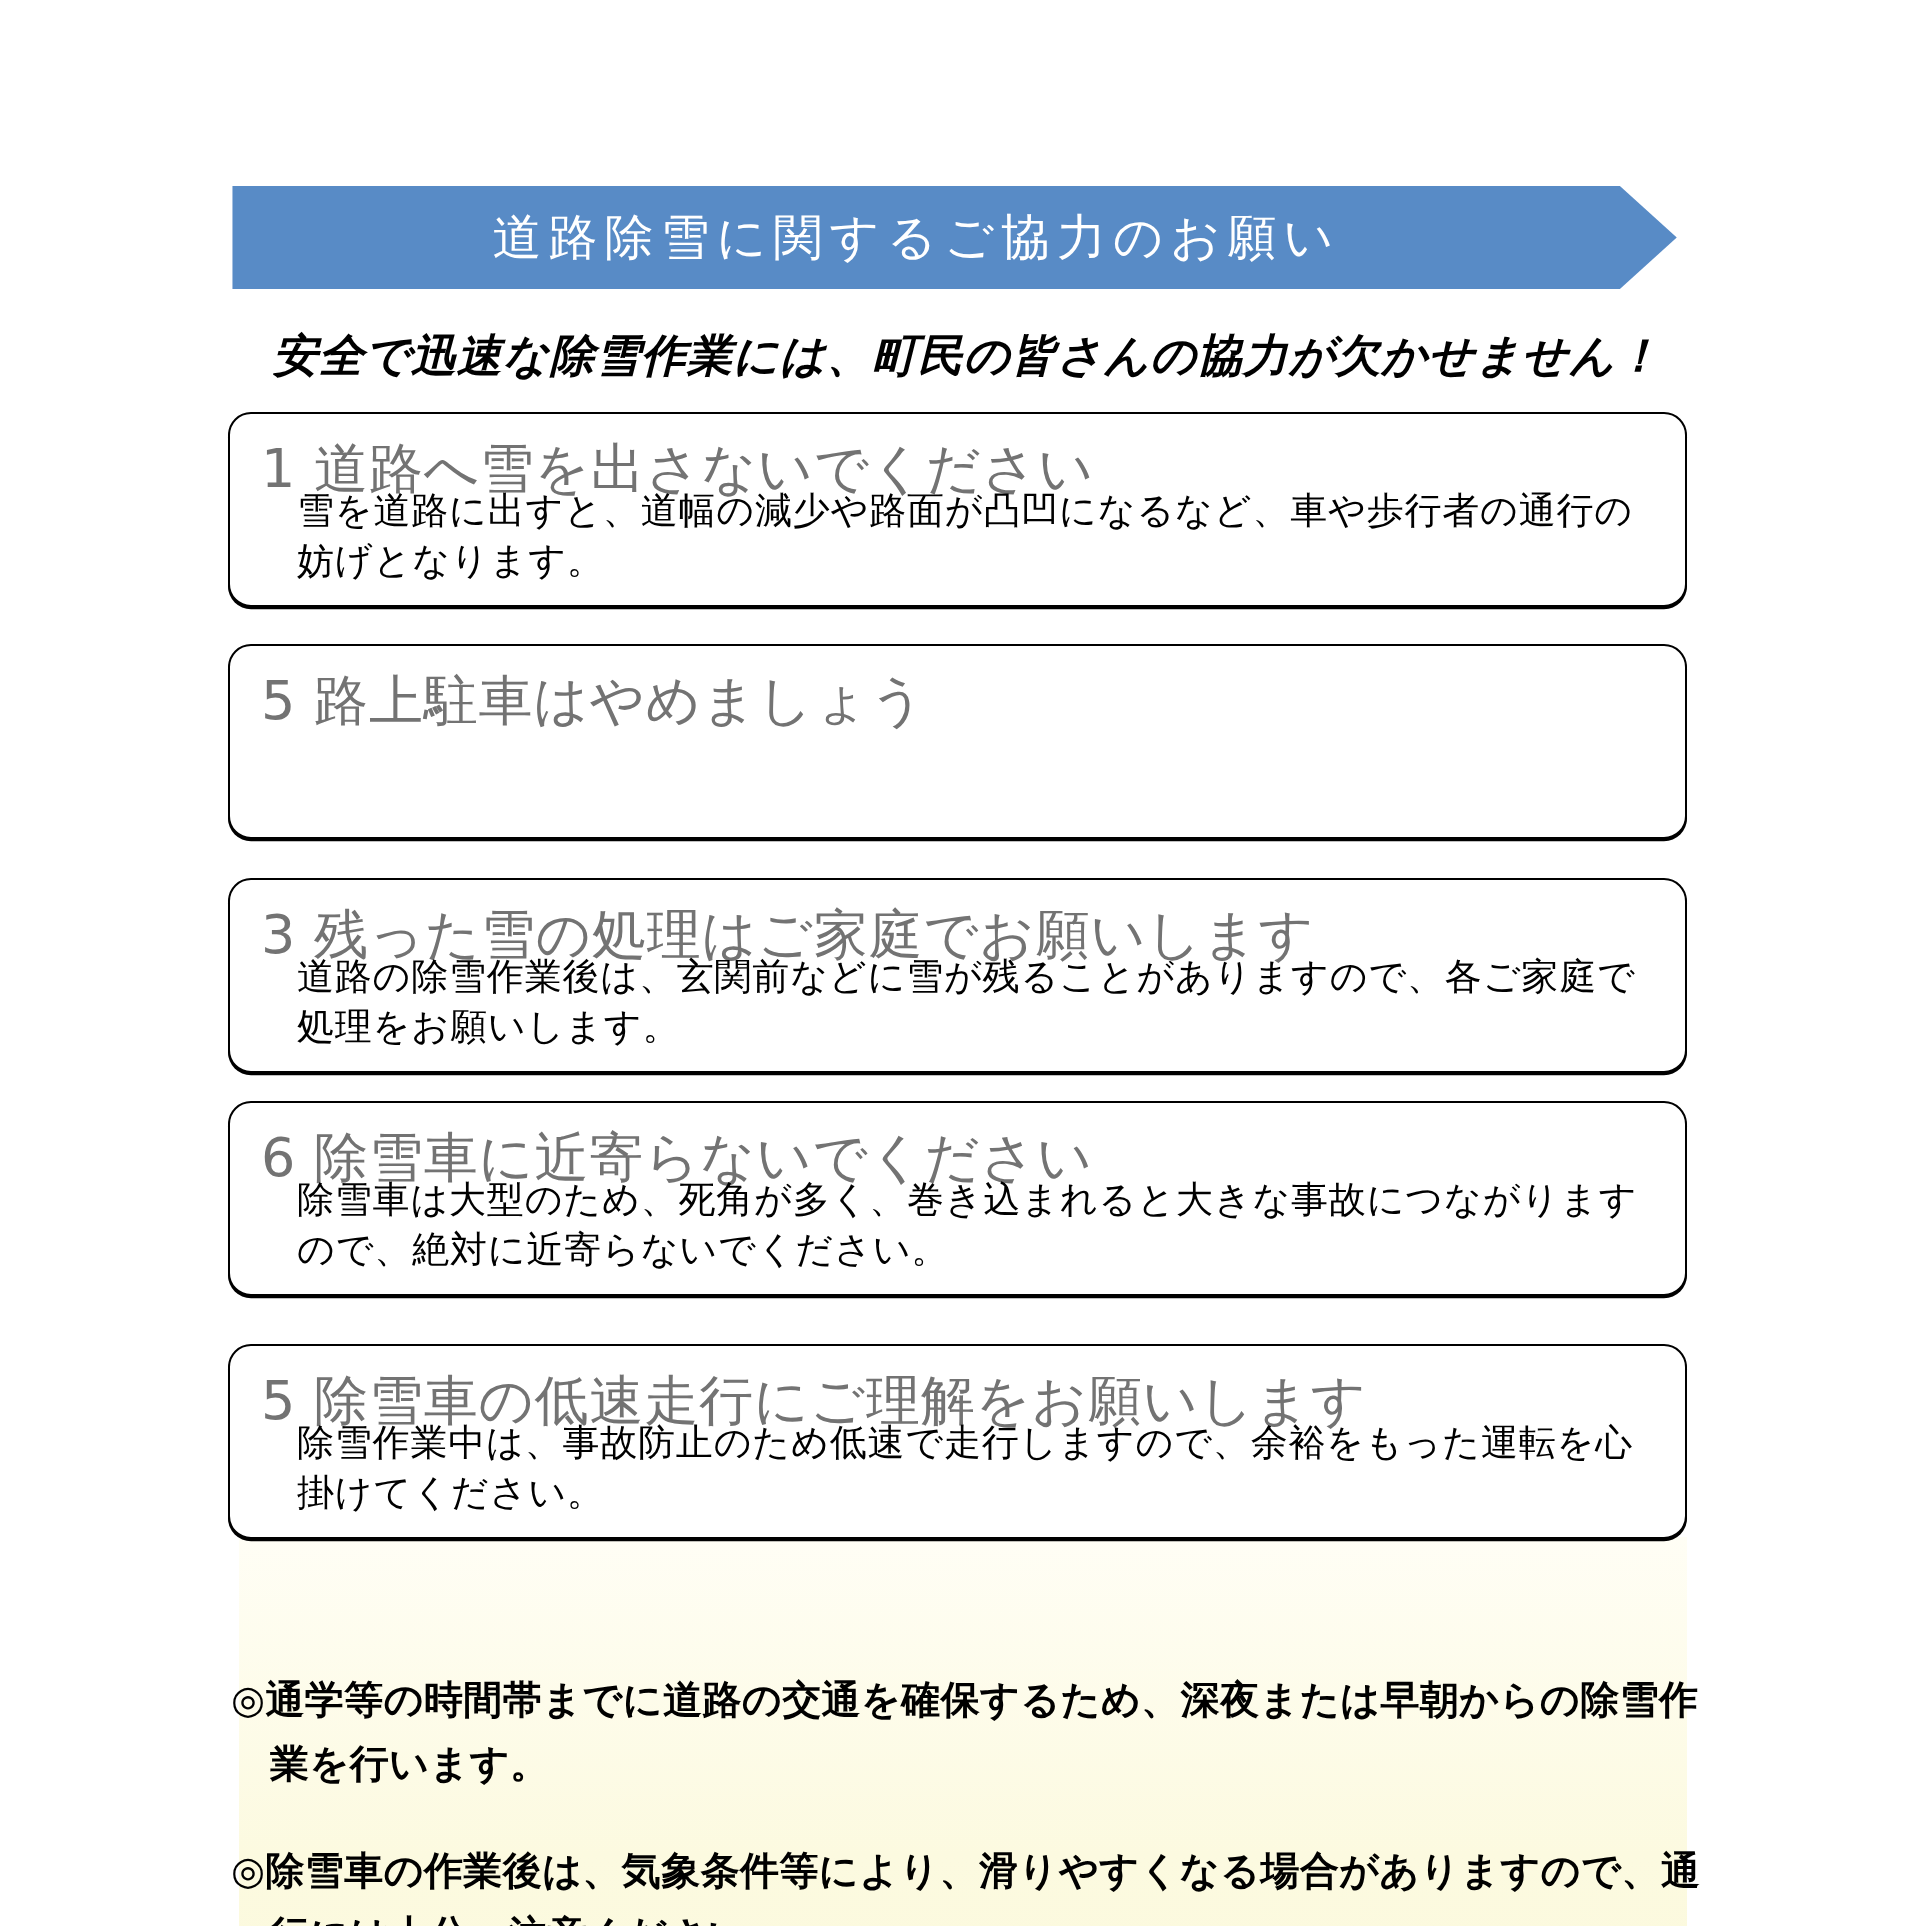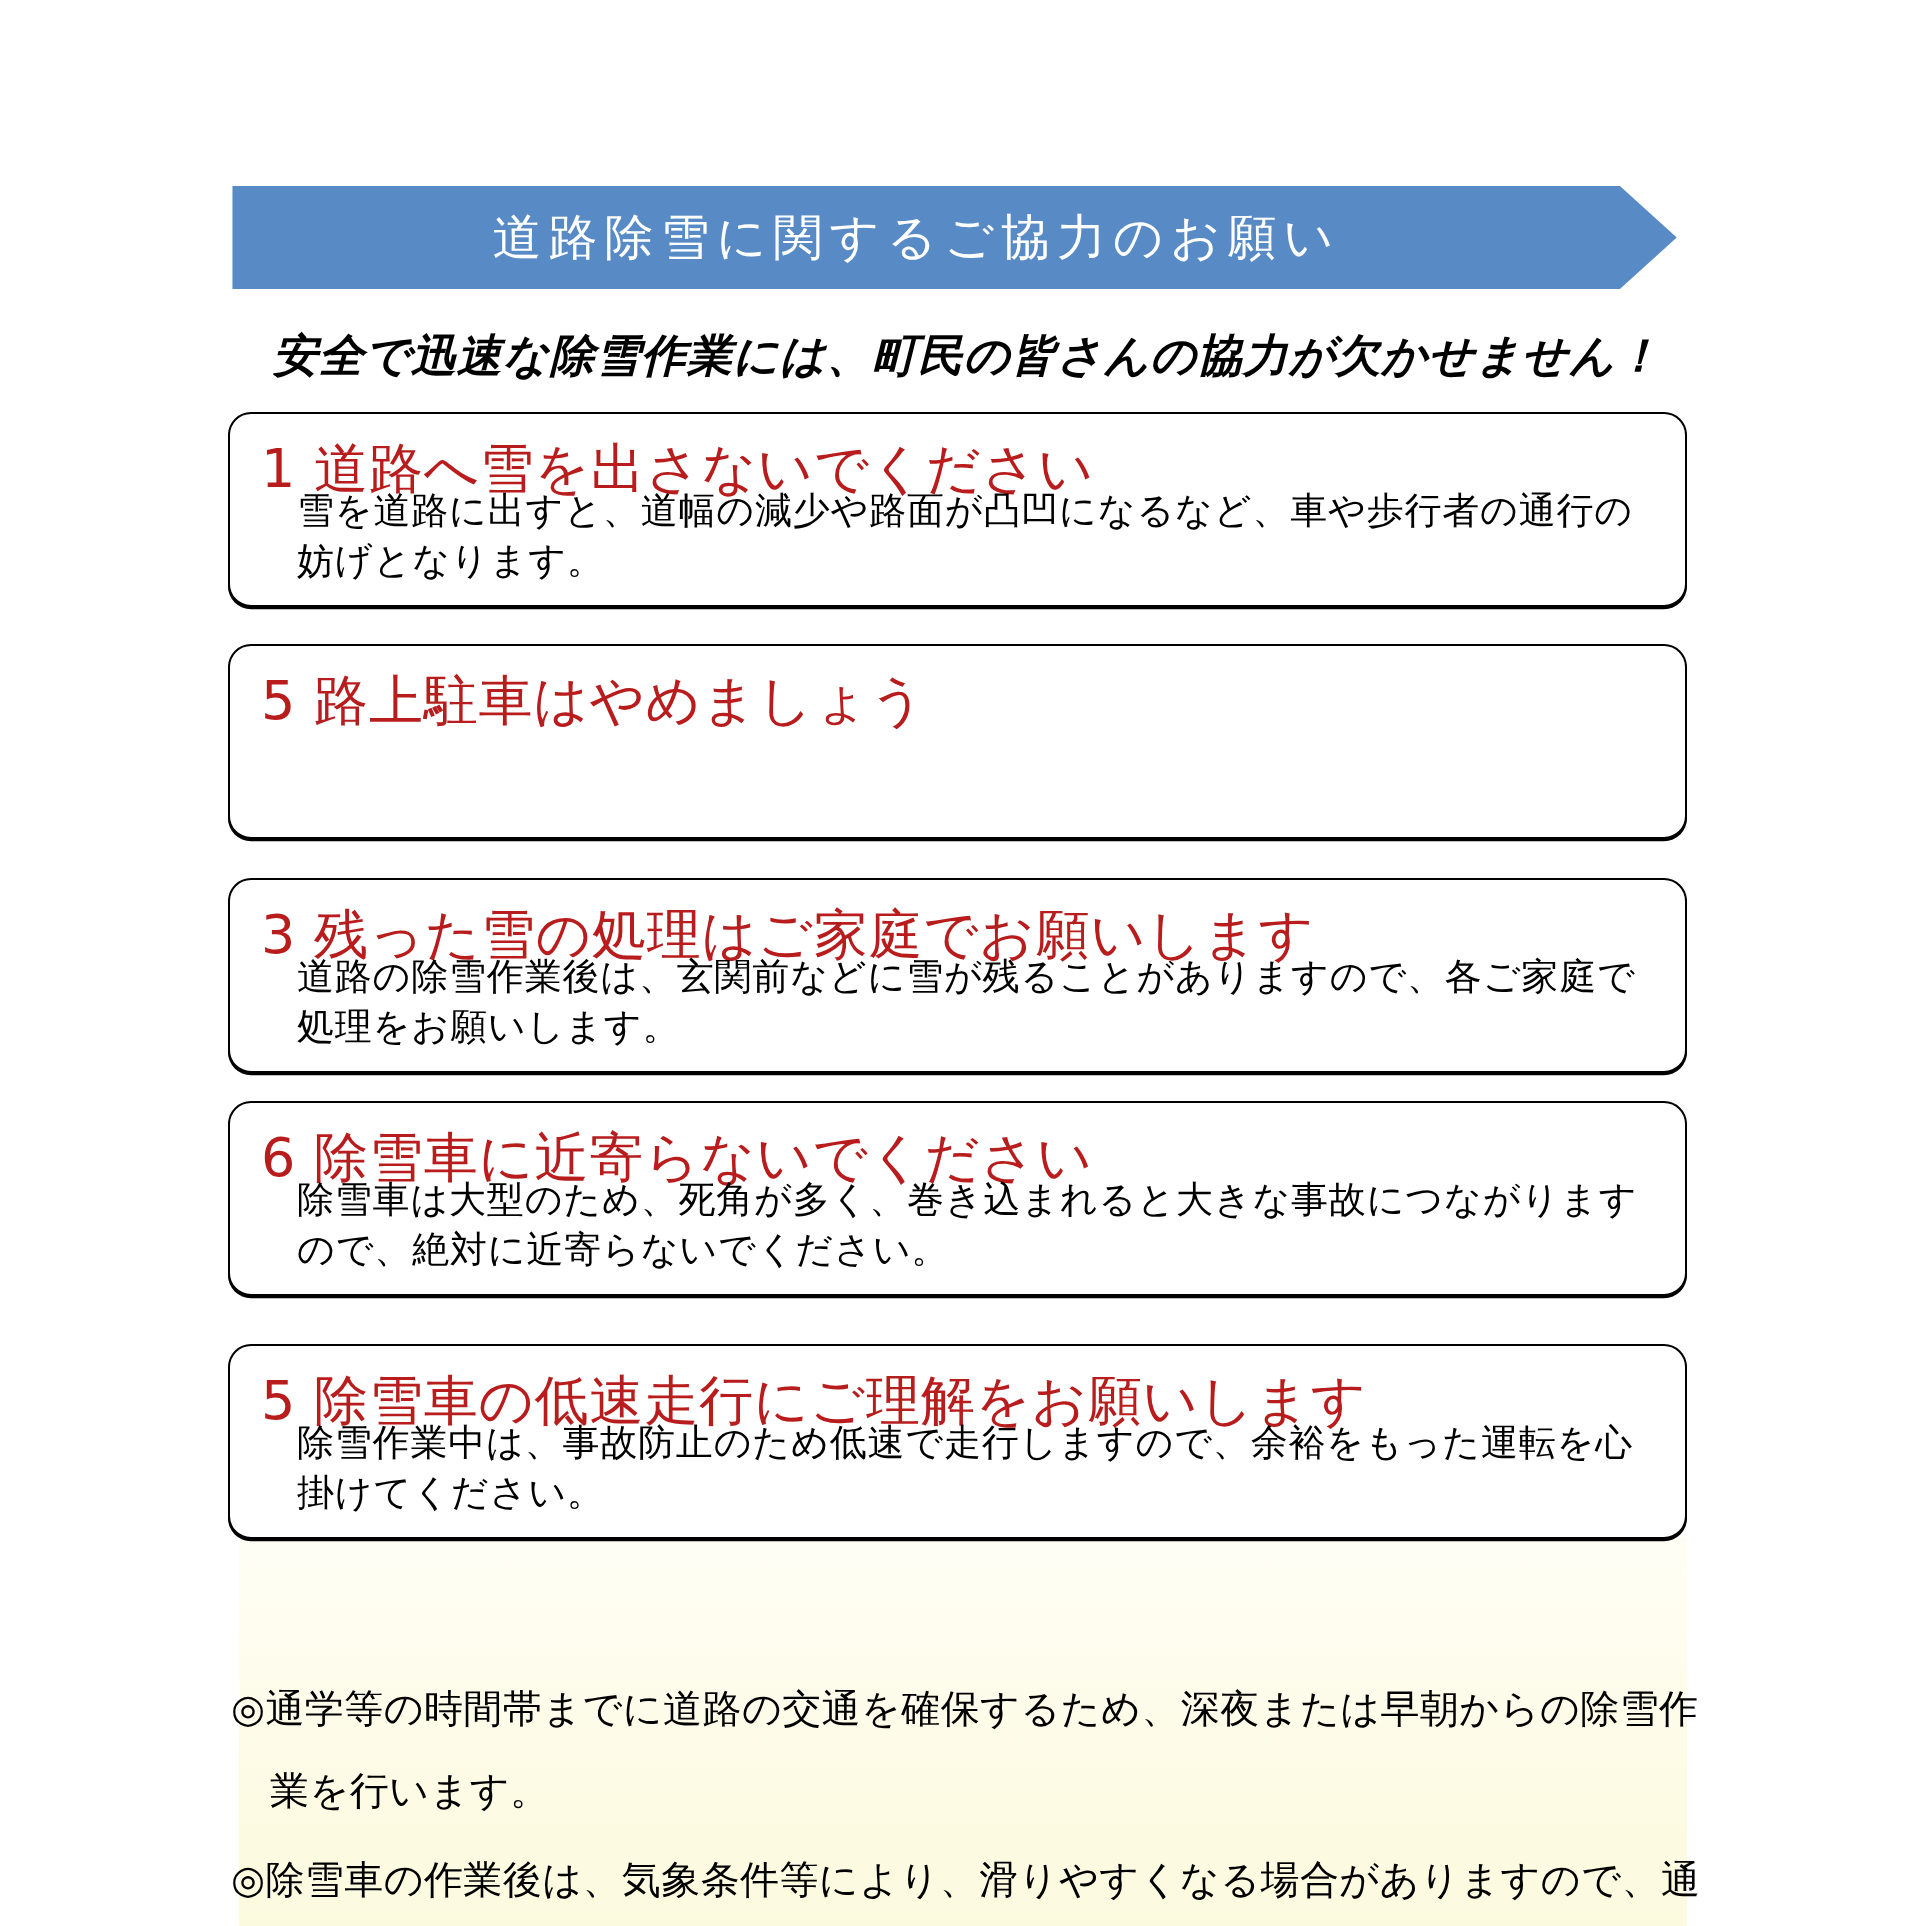--- a/index.html
+++ b/index.html
@@ -24,31 +24,31 @@
   .subtitle {
     position:absolute; left:235px; top:326px; width:1464px; text-align:center;
     font-size:45px; font-weight:bold; letter-spacing:0.8px;font-style:italic;
   }
   .card {
     position:absolute; left:228px; width:1459px; height:195px;
     border:2.7px solid #000; border-radius:23px; background:#fff;
     box-sizing:border-box; box-shadow:0 2.3px 0 #000;
   }
   .card-title {
-    position:absolute; left:31px; top:19px; color:#b91c1c;
+    position:absolute; left:31px; top:19px; color:#737373;
     font-size:54px; white-space:nowrap; letter-spacing:0.8px;
   }
   .card-body {
     position:absolute; left:67px; top:72px; width:1371px;
     font-size:37px; line-height:50px; letter-spacing:0.8px;
   }
   .note {
     position:absolute; left:231px; width:1472px;
-    font-size:39px; line-height:82px; letter-spacing:0.4px;
-    padding-left:39px; text-indent:-39px; box-sizing:border-box;
+    font-size:39px; line-height:64px; letter-spacing:0.4px;
+    padding-left:39px; text-indent:-39px; box-sizing:border-box;font-weight:bold;
   }
 </style>
 </head>
 <body>
 
 <div class="yellow-bg"></div>
 
 <div class="banner">
   <svg width="1448" height="103" viewBox="0 0 3760 268">
     <polygon points="0,0 3610,0 3758,134 3610,268 0,268" fill="#588bc6"></polygon>

